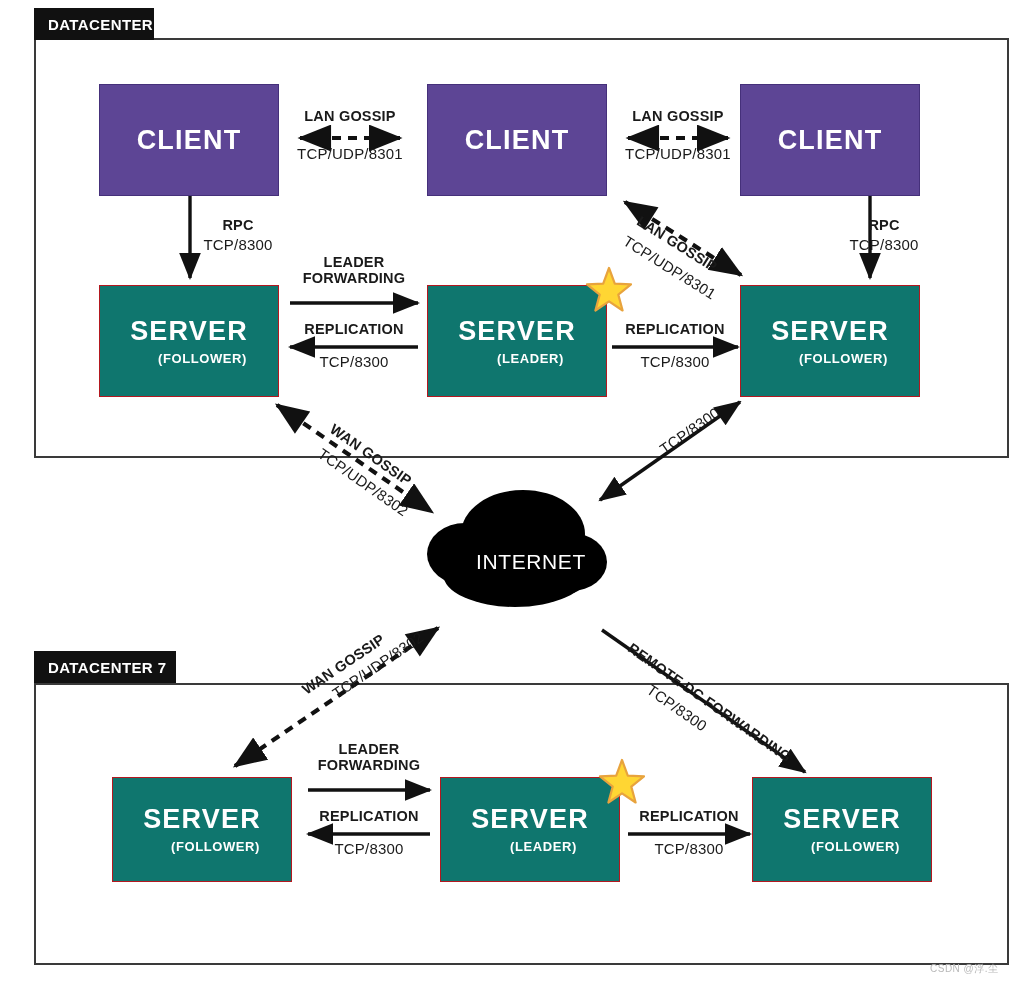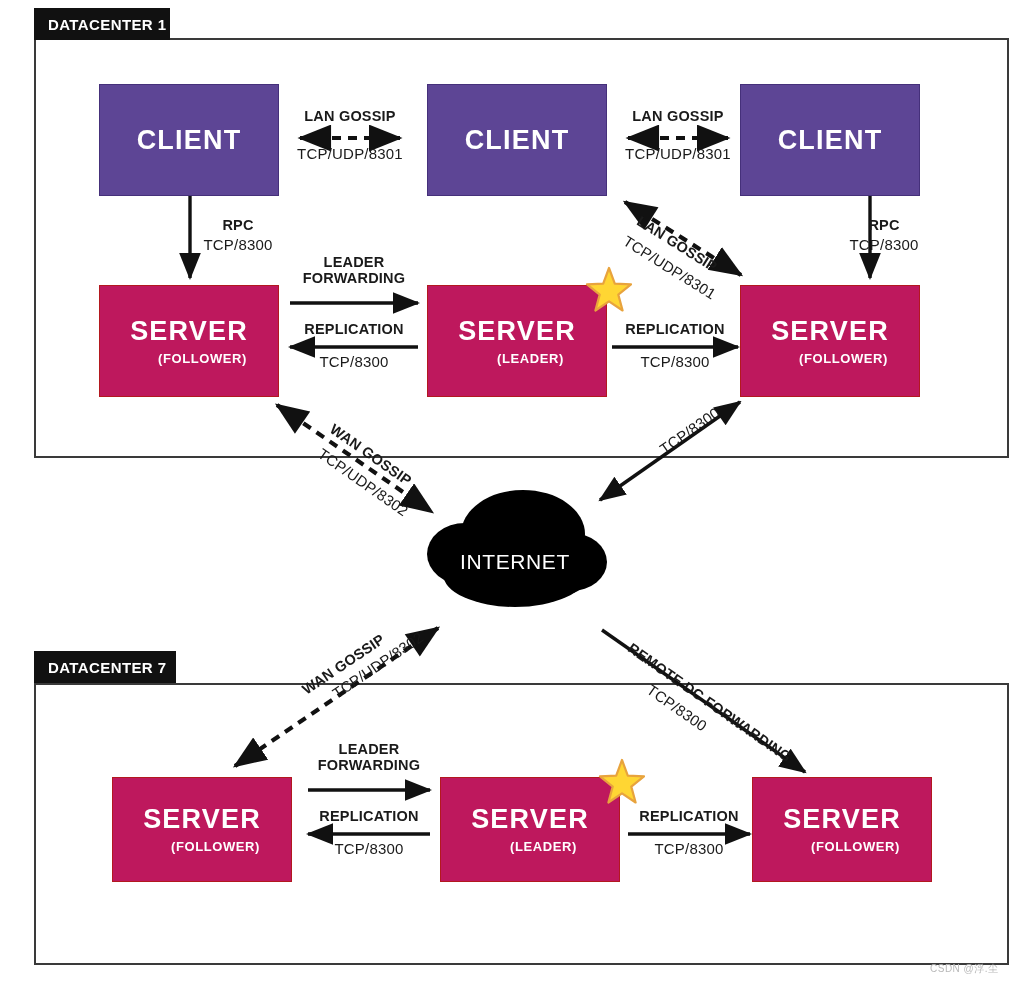--- a/index.html
+++ b/index.html
@@ -44,21 +44,21 @@
     align-items: center;
     justify-content: center;
     text-align: center;
     color: #ffffff;
   }
   .node.client {
     background: #5d4595;
     border: 1px solid #45307a;
   }
   .node.server {
-    background: #be185d;
+    background: #0f766e;
     border: 1px solid #b3181f;
     justify-content: center;
   }
   .node-title {
     font-size: 27px;
     font-weight: bold;
     letter-spacing: 1.2px;
     line-height: 1;
   }
   .node-sub {
@@ -116,21 +116,21 @@
     letter-spacing: 0.5px;
     white-space: nowrap;
   }
 </style>
 </head>
 <body>
 
 <div id="stage">
 
   <div class="dc-frame" style="left:34px; top:38px; width:975px; height:420px;"></div>
-  <div class="dc-tab" style="left:34px; top:8px; width:136px; height:32px;">
+  <div class="dc-tab" style="left:34px; top:8px; width:120px; height:32px;">
     <span>DATACENTER 1</span>
   </div>
 
   <div class="dc-frame" style="left:34px; top:683px; width:975px; height:282px;"></div>
   <div class="dc-tab" style="left:34px; top:651px; width:142px; height:32px;">
     <span>DATACENTER 7</span>
   </div>
 
   <svg class="arrows" viewBox="0 0 1027 987" xmlns="http://www.w3.org/2000/svg">
     <defs>
@@ -223,21 +223,21 @@
   <div class="cloud-wrap" style="left:415px; top:482px; width:200px; height:135px;">
     <svg viewBox="0 0 200 135" width="200" height="135" xmlns="http://www.w3.org/2000/svg">
       <g fill="#000000">
         <ellipse cx="108" cy="52" rx="62" ry="44"></ellipse>
         <ellipse cx="50" cy="72" rx="38" ry="31"></ellipse>
         <ellipse cx="156" cy="80" rx="36" ry="29"></ellipse>
         <ellipse cx="100" cy="92" rx="72" ry="33"></ellipse>
         <rect x="30" y="72" width="142" height="40" rx="20"></rect>
       </g>
     </svg>
-    <div class="cloud-label" style="top:68px; left:0;">INTERNET</div>
+    <div class="cloud-label" style="top:68px; left:16px;">INTERNET</div>
   </div>
 
   <div class="lbl" style="left:287px; top:108px; width:126px;">
     <span>LAN GOSSIP</span>
   </div>
   <div class="lbl thin" style="left:287px; top:146px; width:126px;">
     <span>TCP/UDP/8301</span>
   </div>
 
   <div class="lbl" style="left:615px; top:108px; width:126px;">

